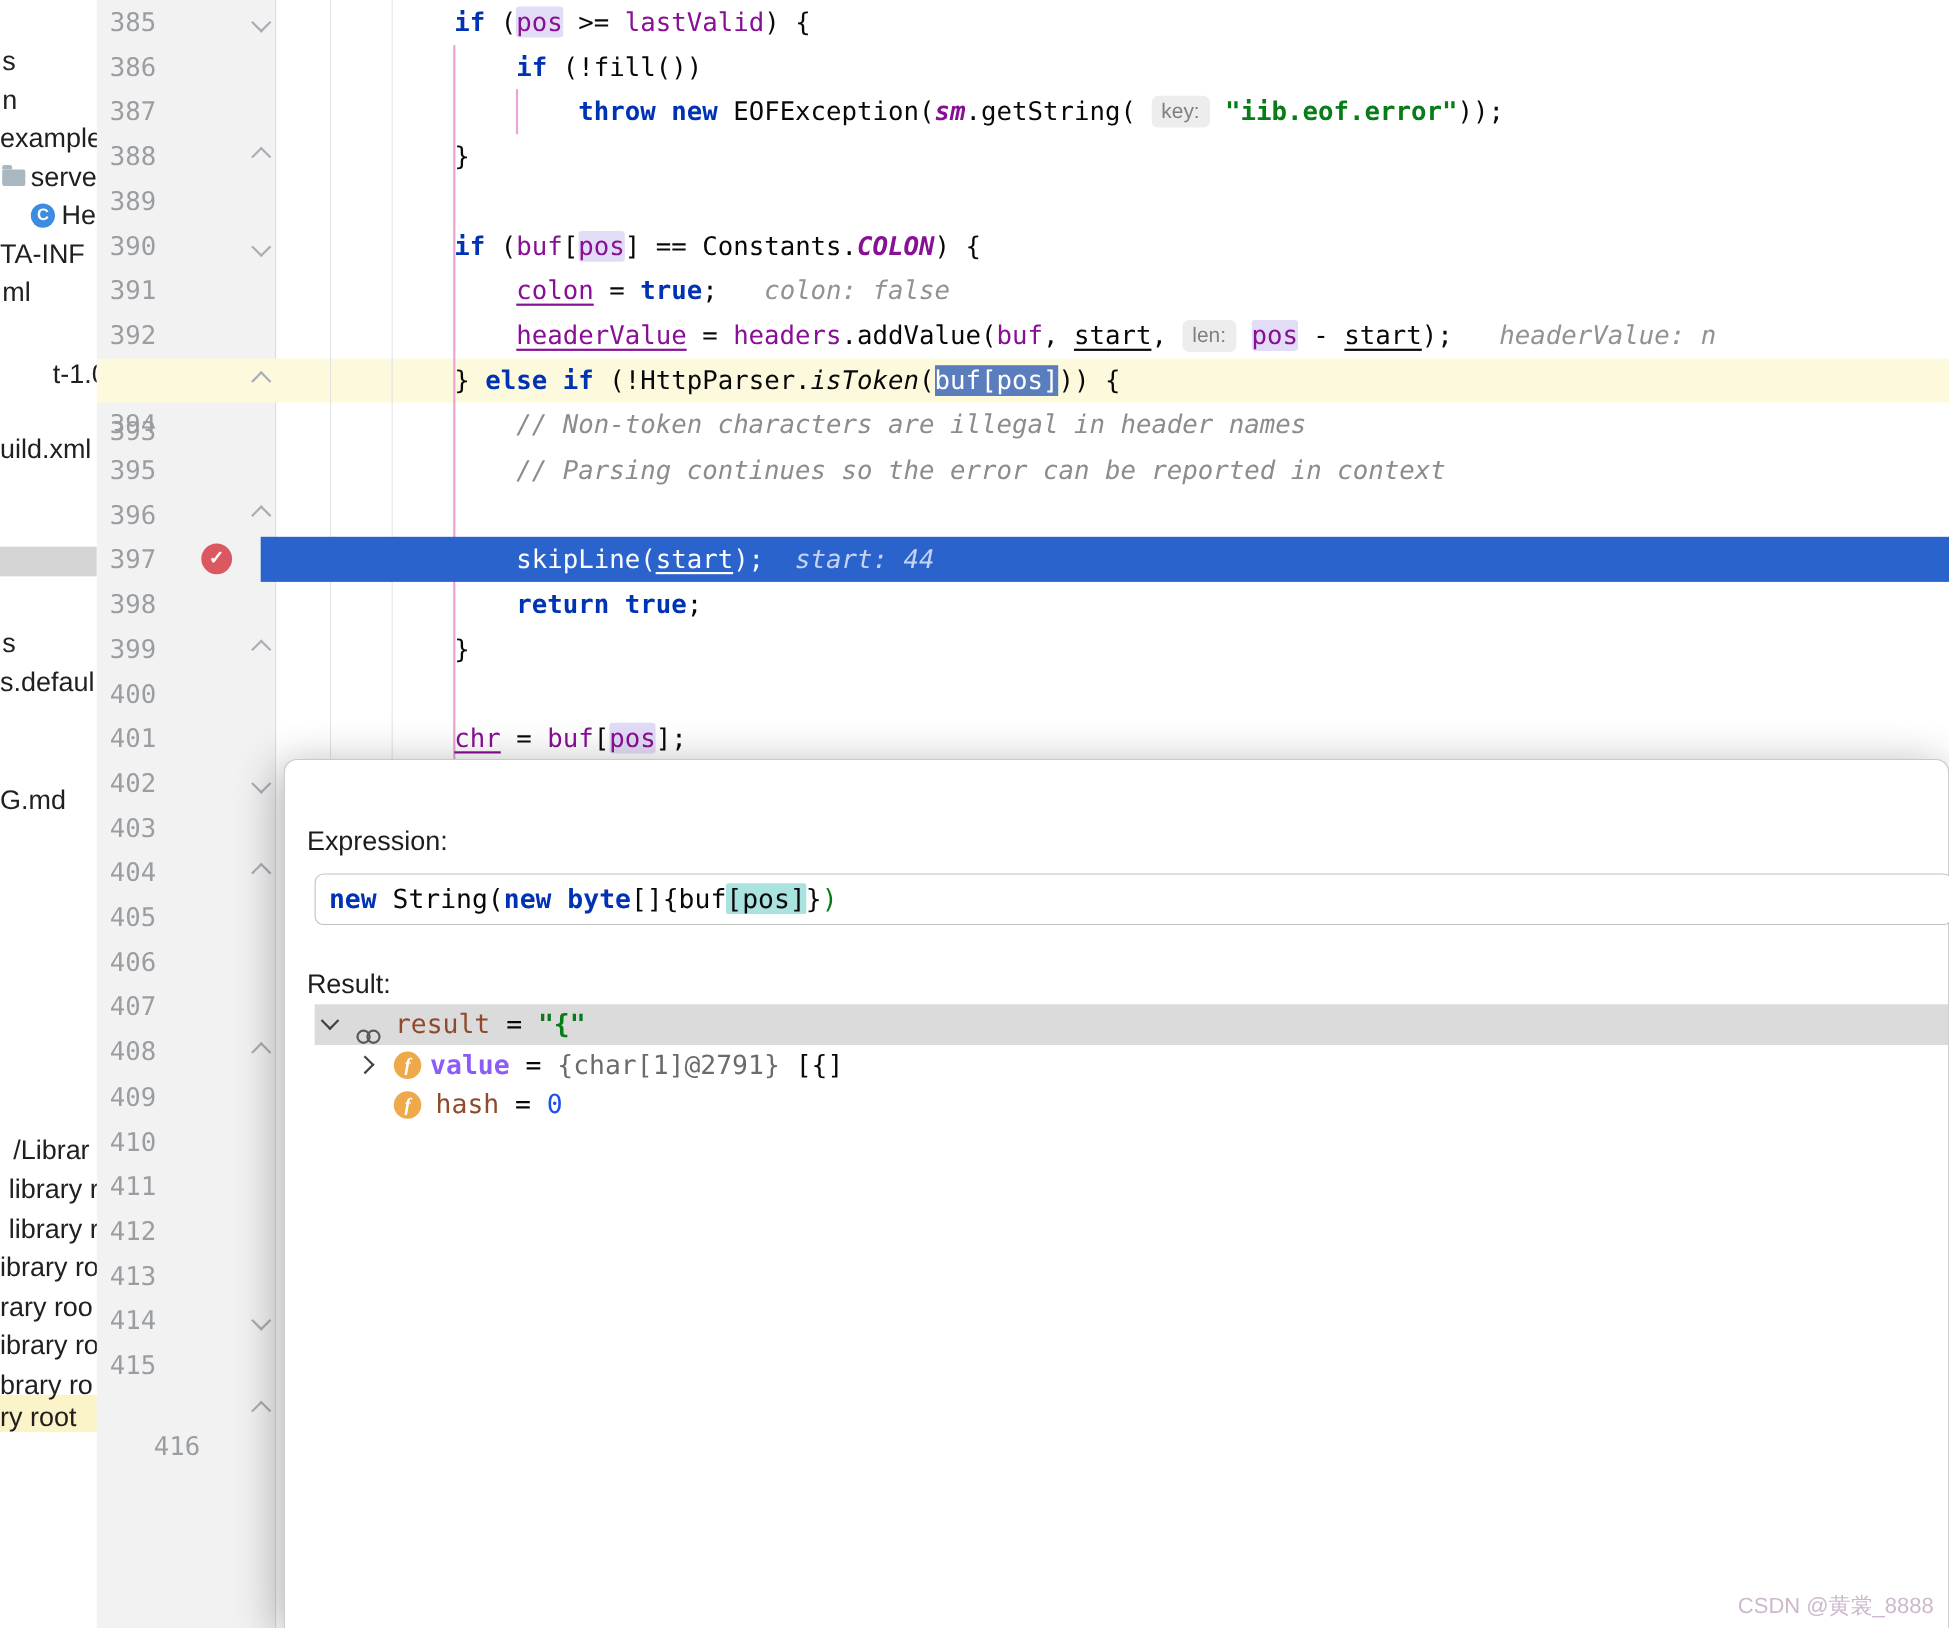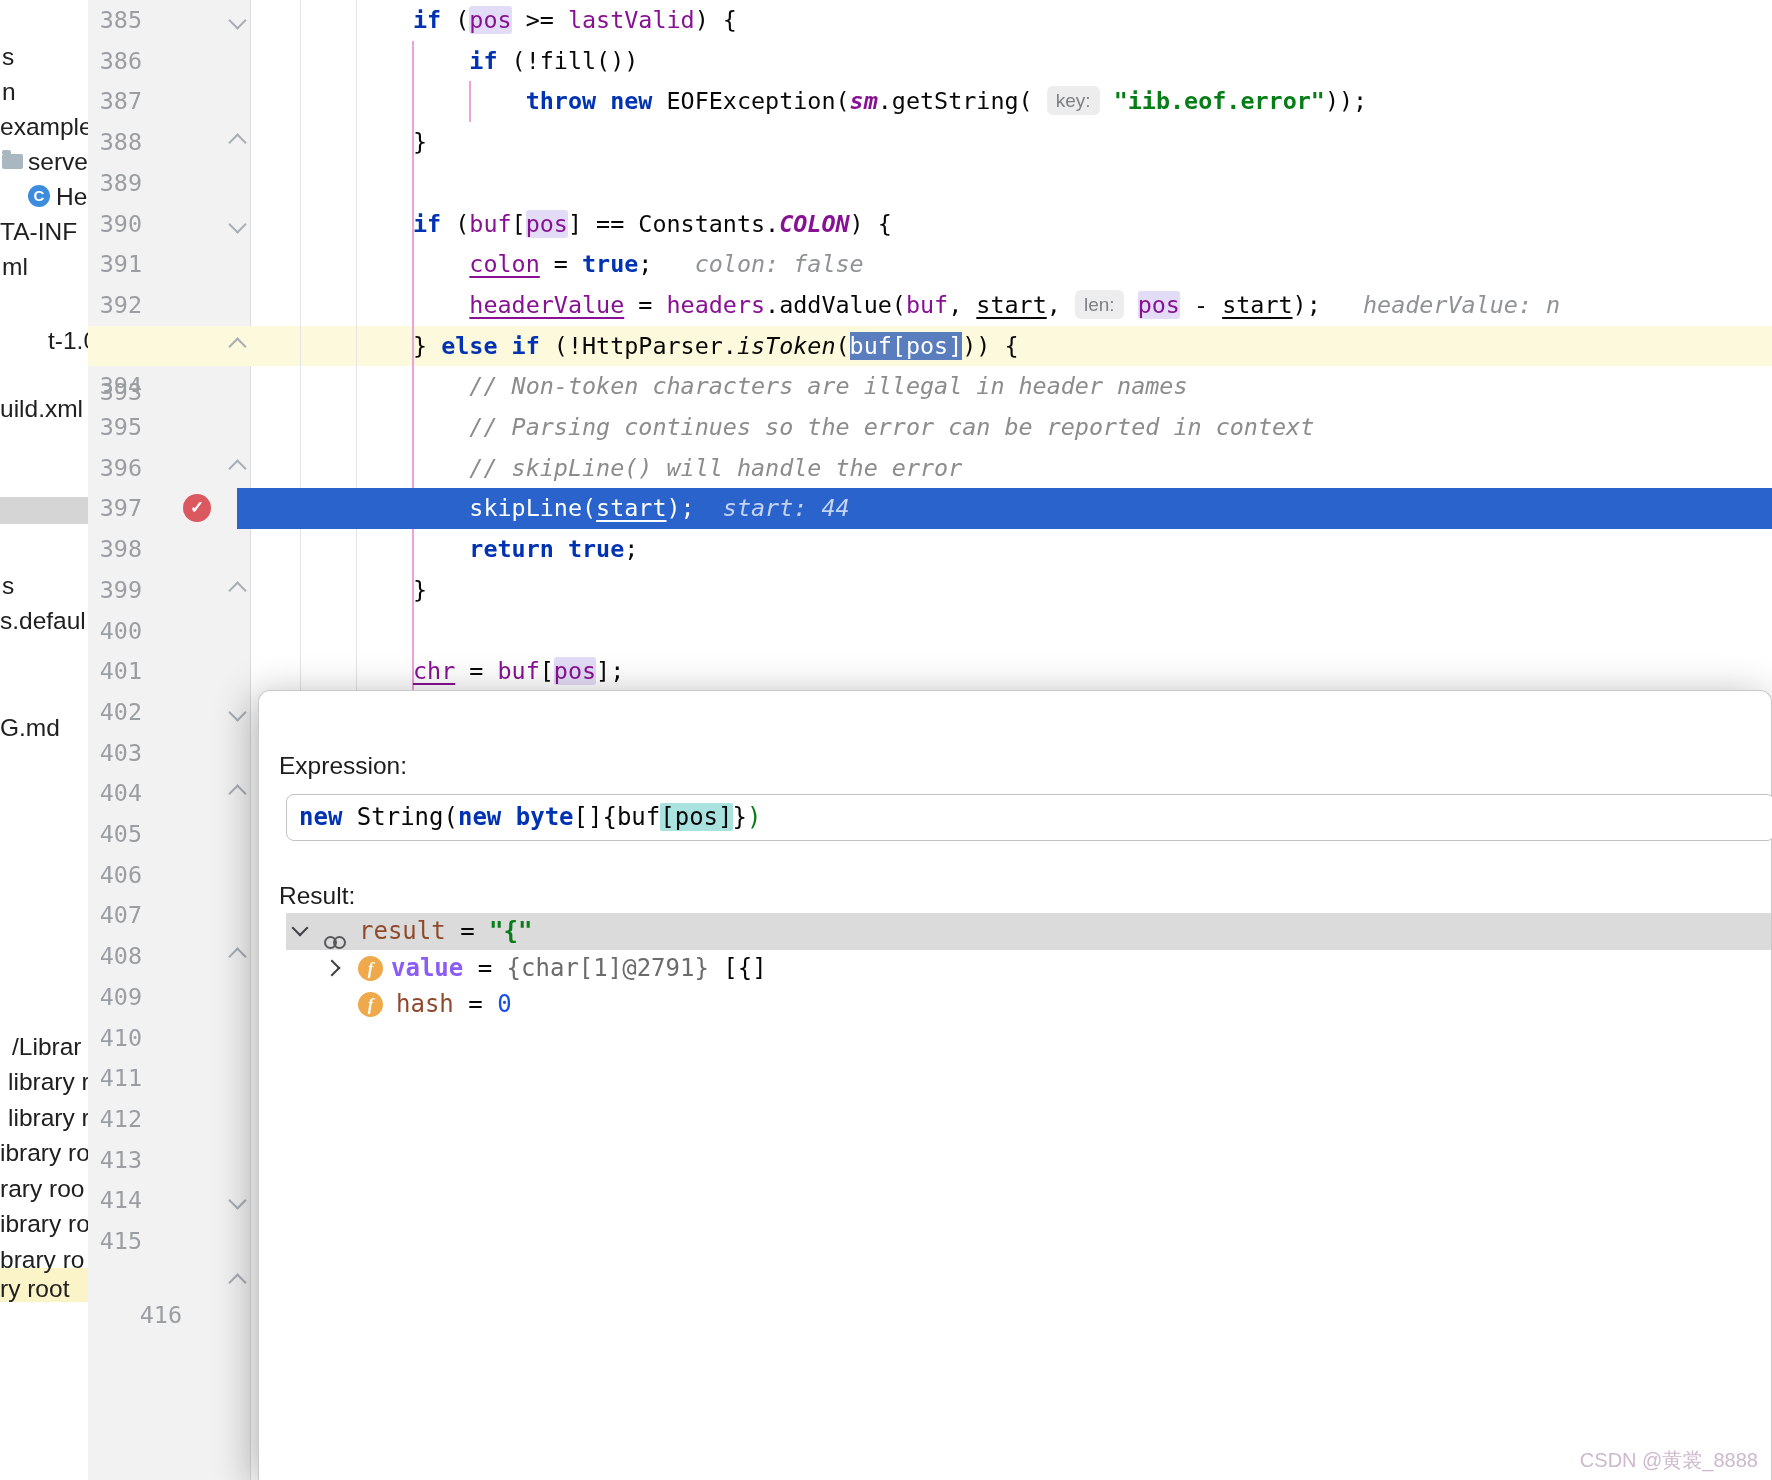--- a/index.html
+++ b/index.html
@@ -184,21 +184,21 @@
       <div class="code-line" style="top: 0px;"><span class="pl">            </span><span class="kw">if</span><span class="pl"> (</span><span class="fld hlid">pos</span><span class="pl"> &gt;= </span><span class="fld">lastValid</span><span class="pl">) {</span></div>
       <div class="code-line" style="top: 40.7px;"><span class="pl">                </span><span class="kw">if</span><span class="pl"> (!fill())</span></div>
       <div class="code-line" style="top: 81.4px;"><span class="pl">                    </span><span class="kw">throw</span><span class="pl"> </span><span class="kw">new</span><span class="pl"> EOFException(</span><span class="stat">sm</span><span class="pl">.getString( </span><span class="badge">key:</span><span class="pl"> </span><span class="str">"iib.eof.error"</span><span class="pl">));</span></div>
       <div class="code-line" style="top: 122.1px;"><span class="pl">            }</span></div>
       <div class="code-line" style="top: 203.5px;"><span class="pl">            </span><span class="kw">if</span><span class="pl"> (</span><span class="fld">buf</span><span class="pl">[</span><span class="fld hlid">pos</span><span class="pl">] == Constants.</span><span class="stat">COLON</span><span class="pl">) {</span></div>
       <div class="code-line" style="top: 244.2px;"><span class="pl">                </span><span class="fldU">colon</span><span class="pl"> = </span><span class="kw">true</span><span class="pl">;</span><span class="hint">   colon: false</span></div>
       <div class="code-line" style="top: 284.9px;"><span class="pl">                </span><span class="fldU">headerValue</span><span class="pl"> = </span><span class="fld">headers</span><span class="pl">.addValue(</span><span class="fld">buf</span><span class="pl">, </span><span class="varU">start</span><span class="pl">, </span><span class="badge">len:</span><span class="pl"> </span><span class="fld hlid">pos</span><span class="pl"> - </span><span class="varU">start</span><span class="pl">);</span><span class="hint">   headerValue: n</span></div>
       <div class="code-line" style="top: 325.6px;"><span class="pl">            } </span><span class="kw">else</span><span class="pl"> </span><span class="kw">if</span><span class="pl"> (!HttpParser.</span><span class="smeth">isToken</span><span class="pl">(</span><span class="sel">buf[pos]</span><span class="pl">)) {</span></div>
       <div class="code-line" style="top: 366.3px;"><span class="pl">                </span><span class="com">// Non-token characters are illegal in header names</span></div>
       <div class="code-line" style="top: 407px;"><span class="pl">                </span><span class="com">// Parsing continues so the error can be reported in context</span></div>
-      <div class="code-line" style="top: 447.7px;"><span class="pl">                </span><span class="com">// skipLine() will handle the error</span></div>
+      <div class="code-line" style="top: 447.7px;"><span class="pl">                </span></div>
       <div class="code-line exec" style="top: 488.4px;"><span class="pl">                skipLine(</span><span class="varU">start</span><span class="pl">);</span><span class="hint">  start: 44</span></div>
       <div class="code-line" style="top: 529.1px;"><span class="pl">                </span><span class="kw">return</span><span class="pl"> </span><span class="kw">true</span><span class="pl">;</span></div>
       <div class="code-line" style="top: 569.8px;"><span class="pl">            }</span></div>
       <div class="code-line" style="top: 651.2px;"><span class="pl">            </span><span class="fldU">chr</span><span class="pl"> = </span><span class="fld">buf</span><span class="pl">[</span><span class="fld hlid">pos</span><span class="pl">];</span></div>
     </div>
 
   <div class="dialog">
     <div class="dlg-label" style="top:60px">Expression:</div>
     <div class="expr-input" id="expr-input"><span class="kw">new</span><span class="pl"> String(</span><span class="kw">new</span><span class="pl"> </span><span class="kw">byte</span><span class="pl">[]{buf</span><span class="teal">[pos]</span><span class="pl">}</span><span class="grn">)</span></div>
     <div class="dlg-label" style="top:190px">Result:</div>

